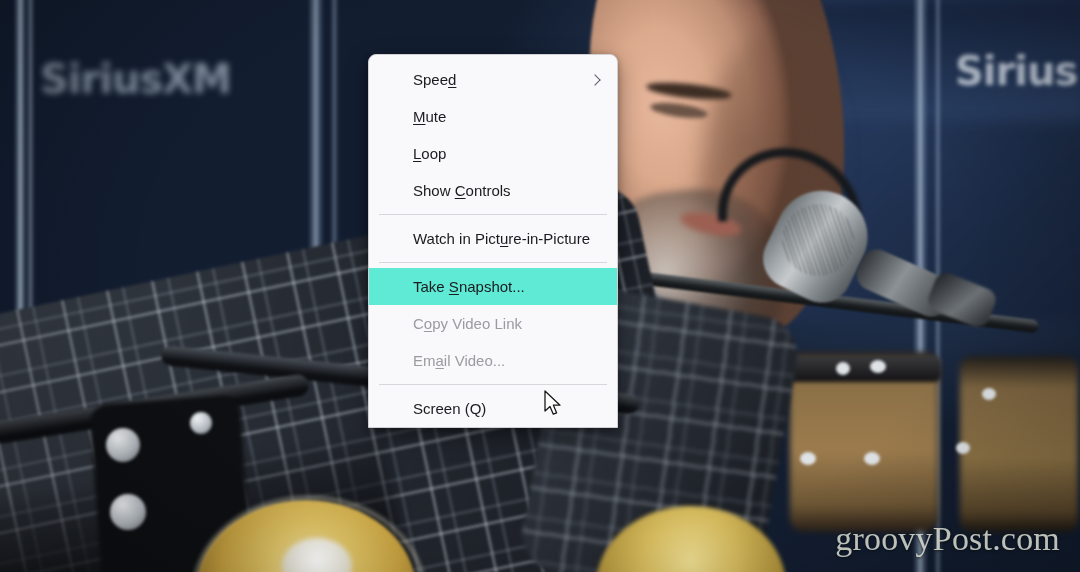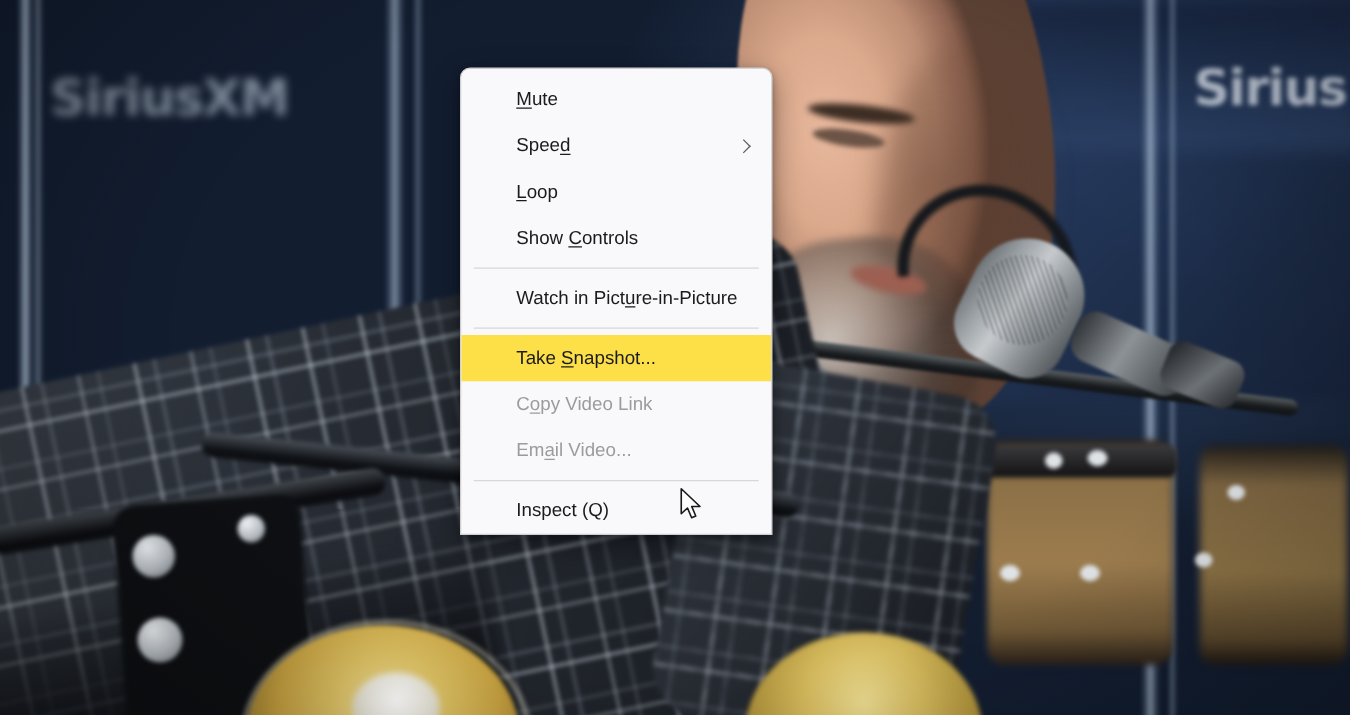--- a/index.html
+++ b/index.html
@@ -423,21 +423,21 @@
     display: flex;
     align-items: center;
     height: 37px;
     padding: 0 12px 0 44px;
     font-size: 15px;
     color: #1b1b1f;
     white-space: nowrap;
     box-sizing: border-box;
   }
   .menu-item.disabled { color: #9b9ba0; }
-  .menu-item.highlight { background: #fde047; }
+  .menu-item.highlight { background: #5eead4; }
   .menu-item .label { flex: 1 1 auto; }
   .menu-item .label u { text-decoration: underline; text-underline-offset: 2px; }
   .submenu-arrow {
     flex: 0 0 auto;
     width: 14px; height: 14px;
     margin-right: 2px;
     display: inline-block;
     position: relative;
   }
   .submenu-arrow::before {
@@ -522,31 +522,32 @@
     <div class="knob" style="left:190px; top:412px; width:22px; height:22px;"></div>
     <div class="knob" style="left:110px; top:494px; width:36px; height:36px;"></div>
 
     <div class="guitar-left"></div>
     <div class="guitar-left-rim"></div>
     <div class="guitar-sound"></div>
     <div class="guitar-right"></div>
 
     <div class="vignette"></div>
 
+    <div class="watermark">groovyPost.com</div>
   </div>
 
   <div class="context-menu" id="ctx-menu">
-      <div class="menu-item">
-        <span class="label"><u>M</u>ute</span>
-      </div>
       <div class="menu-item">
         <span class="label">Spee<u>d</u></span>
         <span class="submenu-arrow"></span>
       </div>
       <div class="menu-item">
+        <span class="label"><u>M</u>ute</span>
+      </div>
+      <div class="menu-item">
         <span class="label"><u>L</u>oop</span>
       </div>
       <div class="menu-item">
         <span class="label">Show <u>C</u>ontrols</span>
       </div>
       <div class="menu-sep"></div>
       <div class="menu-item">
         <span class="label">Watch in Pict<u>u</u>re-in-Picture</span>
       </div>
       <div class="menu-sep"></div>
@@ -554,21 +555,21 @@
         <span class="label">Take <u>S</u>napshot...</span>
       </div>
       <div class="menu-item disabled">
         <span class="label">C<u>o</u>py Video Link</span>
       </div>
       <div class="menu-item disabled">
         <span class="label">Em<u>a</u>il Video...</span>
       </div>
       <div class="menu-sep"></div>
       <div class="menu-item">
-        <span class="label">Inspect (Q)</span>
+        <span class="label">Screen (Q)</span>
       </div>
     </div>
 
   <div class="cursor">
     <svg width="20" height="28" viewBox="0 0 20 28" xmlns="http://www.w3.org/2000/svg">
       <path d="M2,1 L2,21 L7,16.4 L10.3,24.2 L13.6,22.8 L10.4,15.2 L17,15.2 Z" fill="#ffffff" stroke="#1a1a1a" stroke-width="1.3" stroke-linejoin="round"></path>
     </svg>
   </div>
 
 </div>

